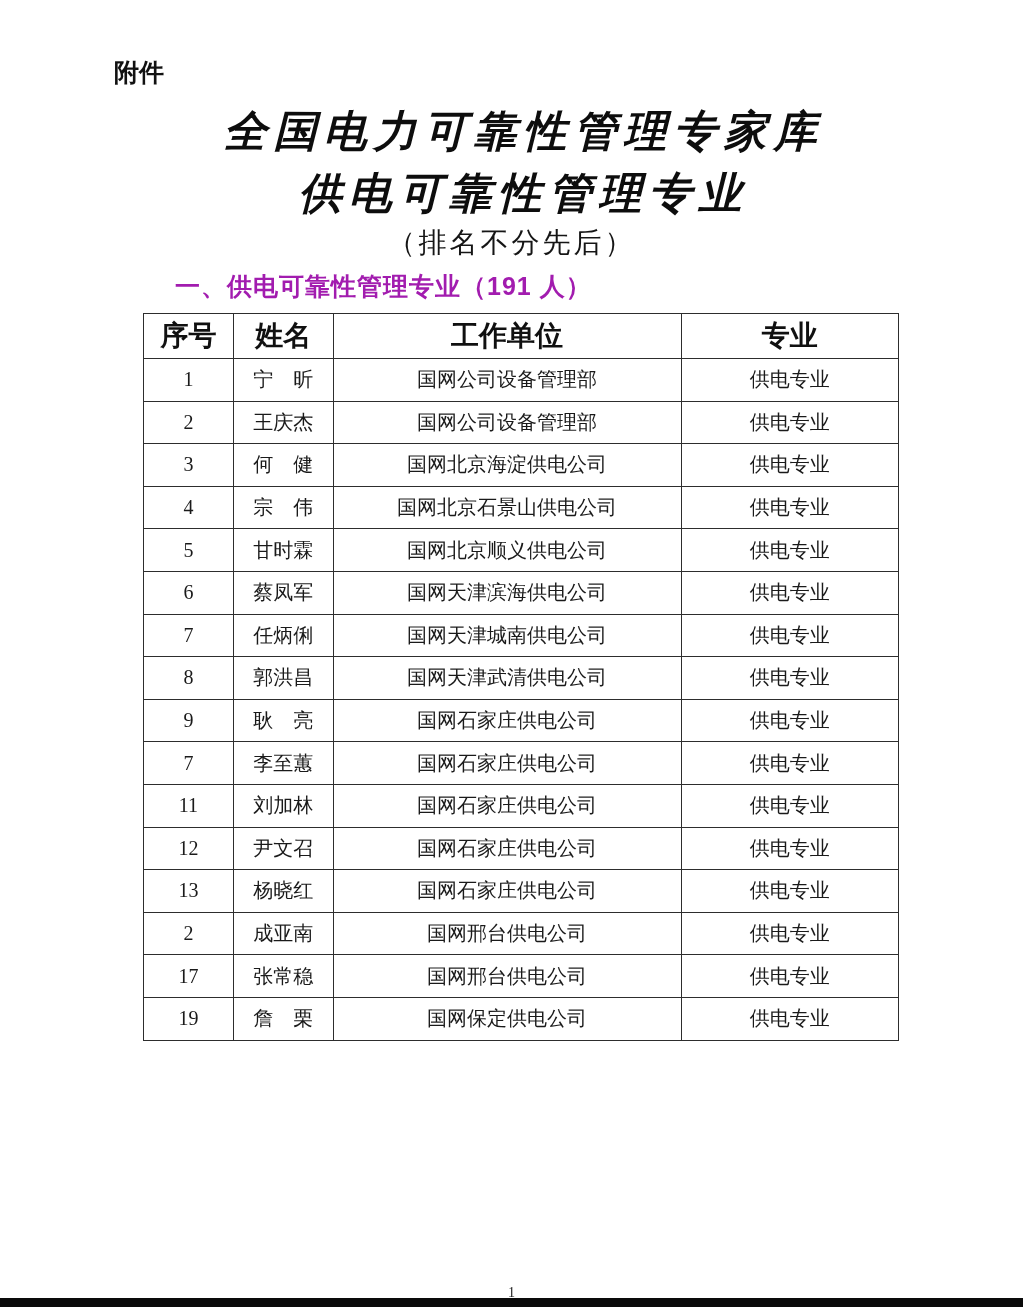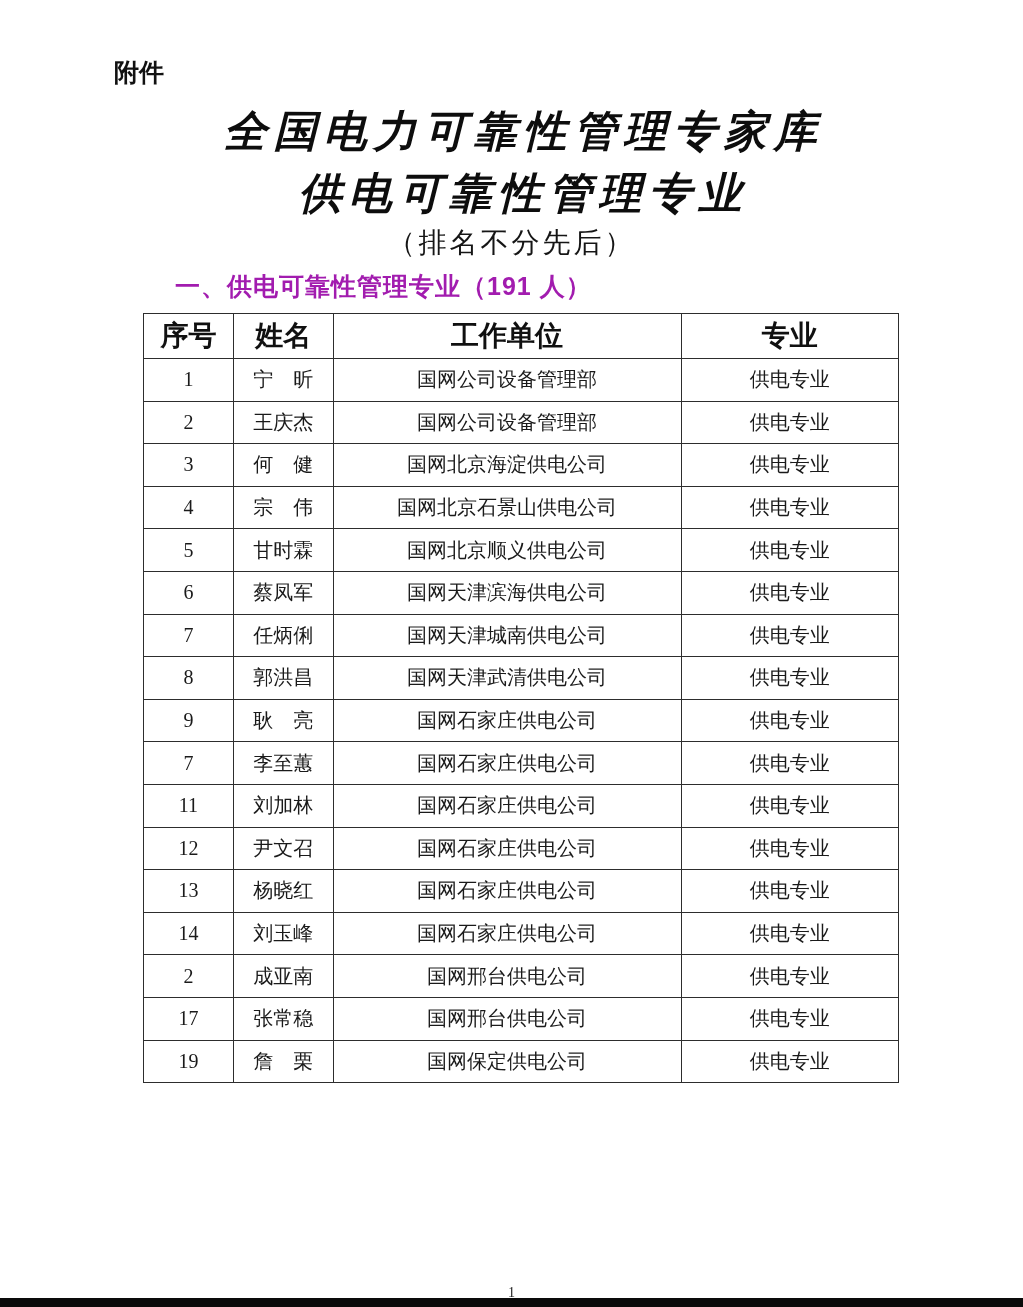--- a/index.html
+++ b/index.html
@@ -175,26 +175,20 @@
           <td>国网石家庄供电公司</td>
           <td>供电专业</td>
         </tr>
         <tr>
           <td>13</td>
           <td>杨晓红</td>
           <td>国网石家庄供电公司</td>
           <td>供电专业</td>
         </tr>
         <tr>
-          <td>14</td>
-          <td>刘玉峰</td>
-          <td>国网石家庄供电公司</td>
-          <td>供电专业</td>
-        </tr>
-        <tr>
           <td>2</td>
           <td>成亚南</td>
           <td>国网邢台供电公司</td>
           <td>供电专业</td>
         </tr>
         <tr>
           <td>17</td>
           <td>张常稳</td>
           <td>国网邢台供电公司</td>
           <td>供电专业</td>

